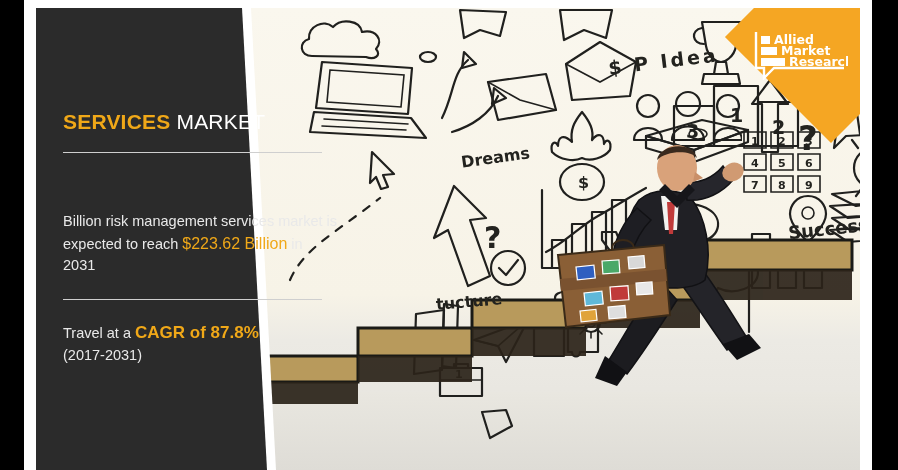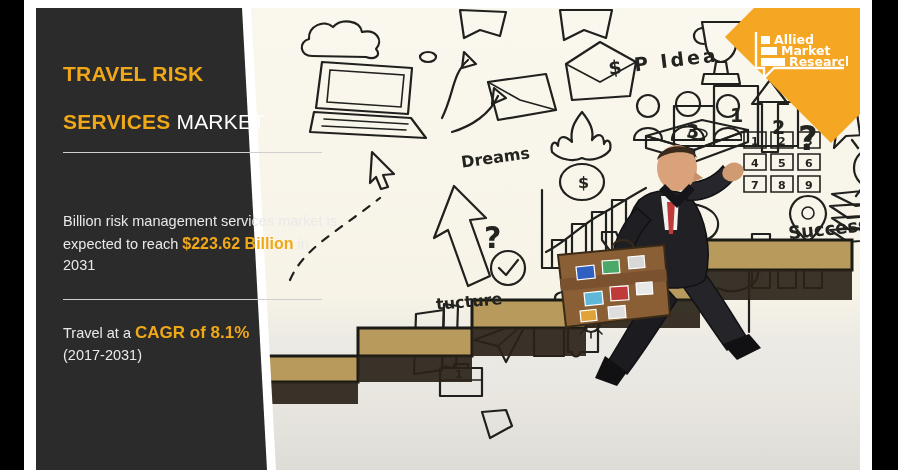--- a/index.html
+++ b/index.html
@@ -63,21 +63,21 @@
 
   .rule { height:1px; background:#cfcfcf; margin:18px 0 0 0; width:259px; }
   .rule.r2 { margin-top:0; }
 
   .subtitle {
     margin-top:16px; color:#ffffff; font-size:11px; font-weight:bold;
     line-height:18px; letter-spacing:.35px;
   }
 
   .stat { margin-top:58px; color:#e9e9e9; font-size:14.5px; line-height:21.5px; }
-  .stat .amount { color:#f0a818; font-weight:bold; font-size:16px; }
+  .stat .amount { color:#f0a818; font-weight:normal; font-size:16px; }
 
   .rule-wrap { margin-top:22px; }
   .cagr { margin-top:22px; color:#e9e9e9; font-size:14.5px; line-height:22px; }
   .cagr .pct { color:#f0a818; font-weight:bold; font-size:17px; }
 
   
   .logo-diamond {
     position:absolute; right:0; top:0; width:150px; height:150px;
     z-index:7; pointer-events:auto;
   }
@@ -414,42 +414,42 @@
         <rect x="54" y="74" width="17" height="12" fill="#dedede" transform="rotate(-5 54 74)"></rect>
       </g>
     </svg>
 
     <div class="diag-edge"></div>
     <div class="dark-panel"></div>
 
     <div class="copy">
 
       <h1 class="title">
-        <span class="hl">TRAVEL RISK</span><br>
+        <br>
         <br>
         <span class="hl">SERVICES</span>
         <span class="plain">MARKET</span>
       </h1>
 
       <div class="rule"></div>
 
 
       <div class="stat">
         <span>Billion risk management services market is expected to reach</span>
         <span class="amount">$223.62 Billion</span>
         <span>in 2031</span>
       </div>
 
       <div class="rule-wrap">
         <div class="rule r2"></div>
       </div>
 
       <div class="cagr">
         <span>Travel at a</span>
-        <span class="pct">CAGR of 8.1%</span><br>
+        <span class="pct">CAGR of 87.8%</span><br>
         <span>(2017-2031)</span>
       </div>
 
     </div>
 
     <div class="logo-diamond">
       <div class="shape"></div>
       <div class="logo-mark">
         <svg width="96" height="52" viewBox="0 0 96 52">
           <g>

